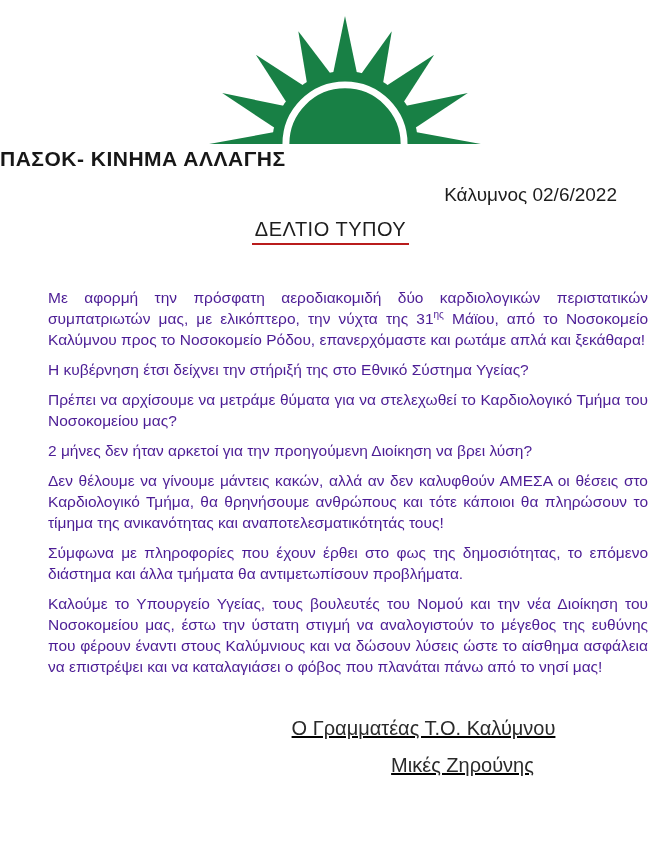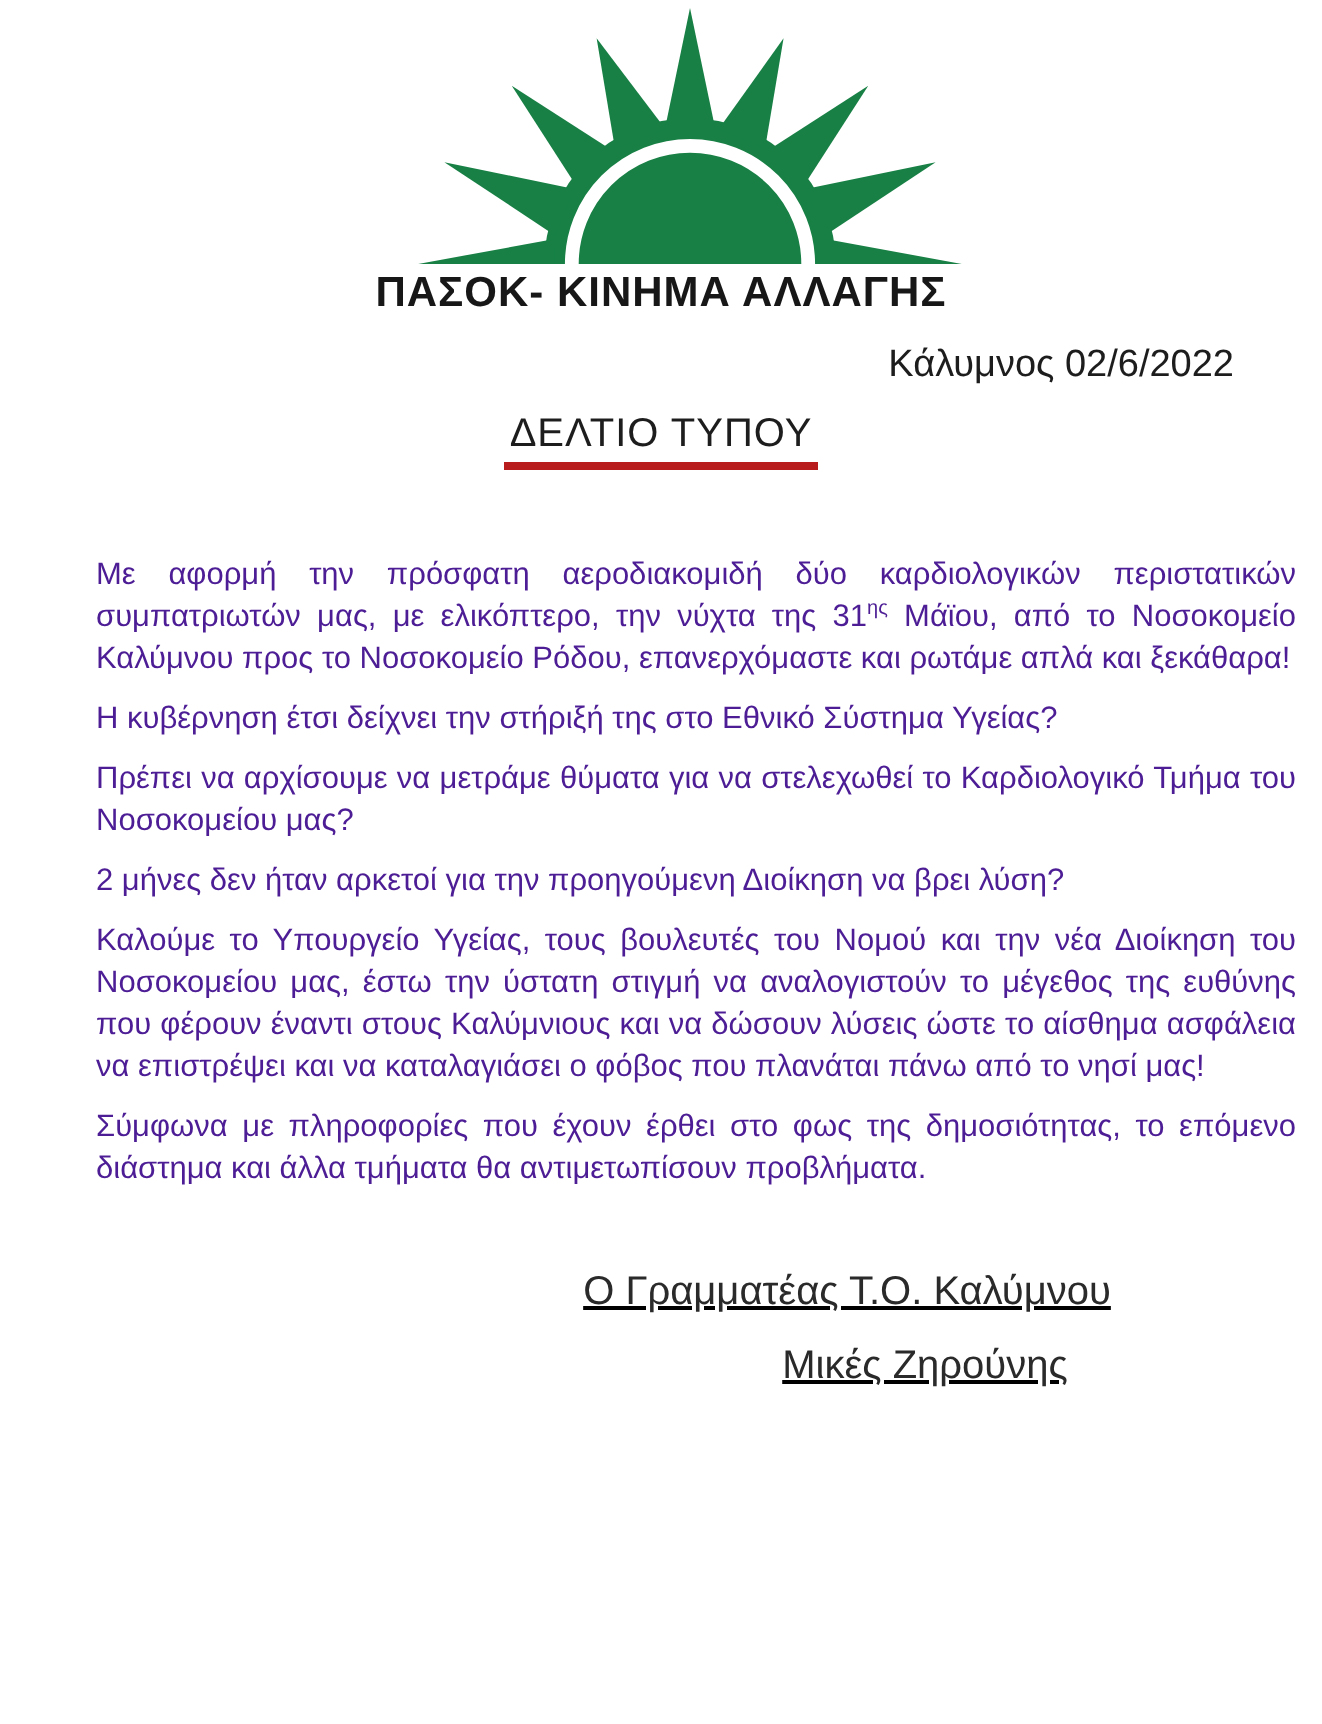--- a/index.html
+++ b/index.html
@@ -5,21 +5,21 @@
   * { box-sizing: border-box; }
   html,body { margin:0; padding:0; background:#e8e8e8; }
   .page {
     width: 661px; height: 862px;
     margin: 0 auto;
     background: #ffffff;
     font-family: "Liberation Sans", sans-serif;
     position: relative;
     overflow: hidden;
   }
-  header { text-align: center; padding-top: 2px; }
+  header { text-align: left; padding-top: 14px; }
   .logo { display: block; margin: 0 auto; transform: translateX(14px); }
   .org-line {
     font-weight: bold;
     font-size: 21px;
     line-height: 26px;
     letter-spacing: 0.5px;
     color: #171717;
   }
   .org-line.first { margin-top: 2px; }
   .dateline {
@@ -28,21 +28,21 @@
     margin-top: 12px;
     font-size: 19px;
     color: #1d1d1d;
   }
   .doc-title-row { text-align: center; margin-top: 12px; }
   .doc-title {
     display: inline-block;
     font-size: 20px;
     letter-spacing: 0.5px;
     color: #1d1d1d;
-    border-bottom: 4px solid #b91c1c;
+    border-bottom: 2px solid #b91c1c;
     padding: 0 3px 2px 3px;
   }
   main.body-text { margin: 42px 13px 0 48px; }
   main.body-text p {
     margin: 0 0 9px 0;
     font-size: 15.5px;
     line-height: 21px;
     text-align: justify;
     color: #4c1d95;
   }
@@ -90,22 +90,23 @@
 
   <div class="doc-title-row">
     <span class="doc-title">ΔΕΛΤΙΟ ΤΥΠΟΥ</span>
   </div>
 
   <main class="body-text" id="paragraphs">
       <p><span>Με αφορμή την πρόσφατη αεροδιακομιδή δύο καρδιολογικών περιστατικών συμπατριωτών μας, με ελικόπτερο, την νύχτα της 31</span><sup>ης</sup><span> Μάϊου, από το Νοσοκομείο Καλύμνου προς το Νοσοκομείο Ρόδου, επανερχόμαστε και ρωτάμε απλά και ξεκάθαρα!</span></p>
       <p><span>Η κυβέρνηση έτσι δείχνει την στήριξή της στο Εθνικό Σύστημα Υγείας?</span></p>
       <p><span>Πρέπει να αρχίσουμε να μετράμε θύματα για να στελεχωθεί το Καρδιολογικό Τμήμα του Νοσοκομείου μας?</span></p>
       <p><span>2 μήνες δεν ήταν αρκετοί για την προηγούμενη Διοίκηση να βρει λύση?</span></p>
+      <p><span>Δεν θέλουμε να γίνουμε μάντεις κακών, αλλά αν δεν καλυφθούν ΑΜΕΣΑ οι θέσεις στο Καρδιολογικό Τμήμα, θα θρηνήσουμε ανθρώπους και τότε κάποιοι θα πληρώσουν το τίμημα της ανικανότητας και αναποτελεσματικότητάς τους!</span></p>
+      <p><span>Σύμφωνα με πληροφορίες που έχουν έρθει στο φως της δημοσιότητας, το επόμενο διάστημα και άλλα τμήματα θα αντιμετωπίσουν προβλήματα.</span></p>
       <p><span>Καλούμε το Υπουργείο Υγείας, τους βουλευτές του Νομού και την νέα Διοίκηση του Νοσοκομείου μας, έστω την ύστατη στιγμή να αναλογιστούν το μέγεθος της ευθύνης που φέρουν έναντι στους Καλύμνιους και να δώσουν λύσεις ώστε το αίσθημα ασφάλεια να επιστρέψει και να καταλαγιάσει ο φόβος που πλανάται πάνω από το νησί μας!</span></p>
-      <p><span>Σύμφωνα με πληροφορίες που έχουν έρθει στο φως της δημοσιότητας, το επόμενο διάστημα και άλλα τμήματα θα αντιμετωπίσουν προβλήματα.</span></p>
     </main>
 
   <div class="signature">
     <div class="sig-role">Ο Γραμματέας Τ.Ο. Καλύμνου</div>
     <div class="sig-name">Μικές Ζηρούνης</div>
   </div>
 
 </div>
 
 </body></html>

